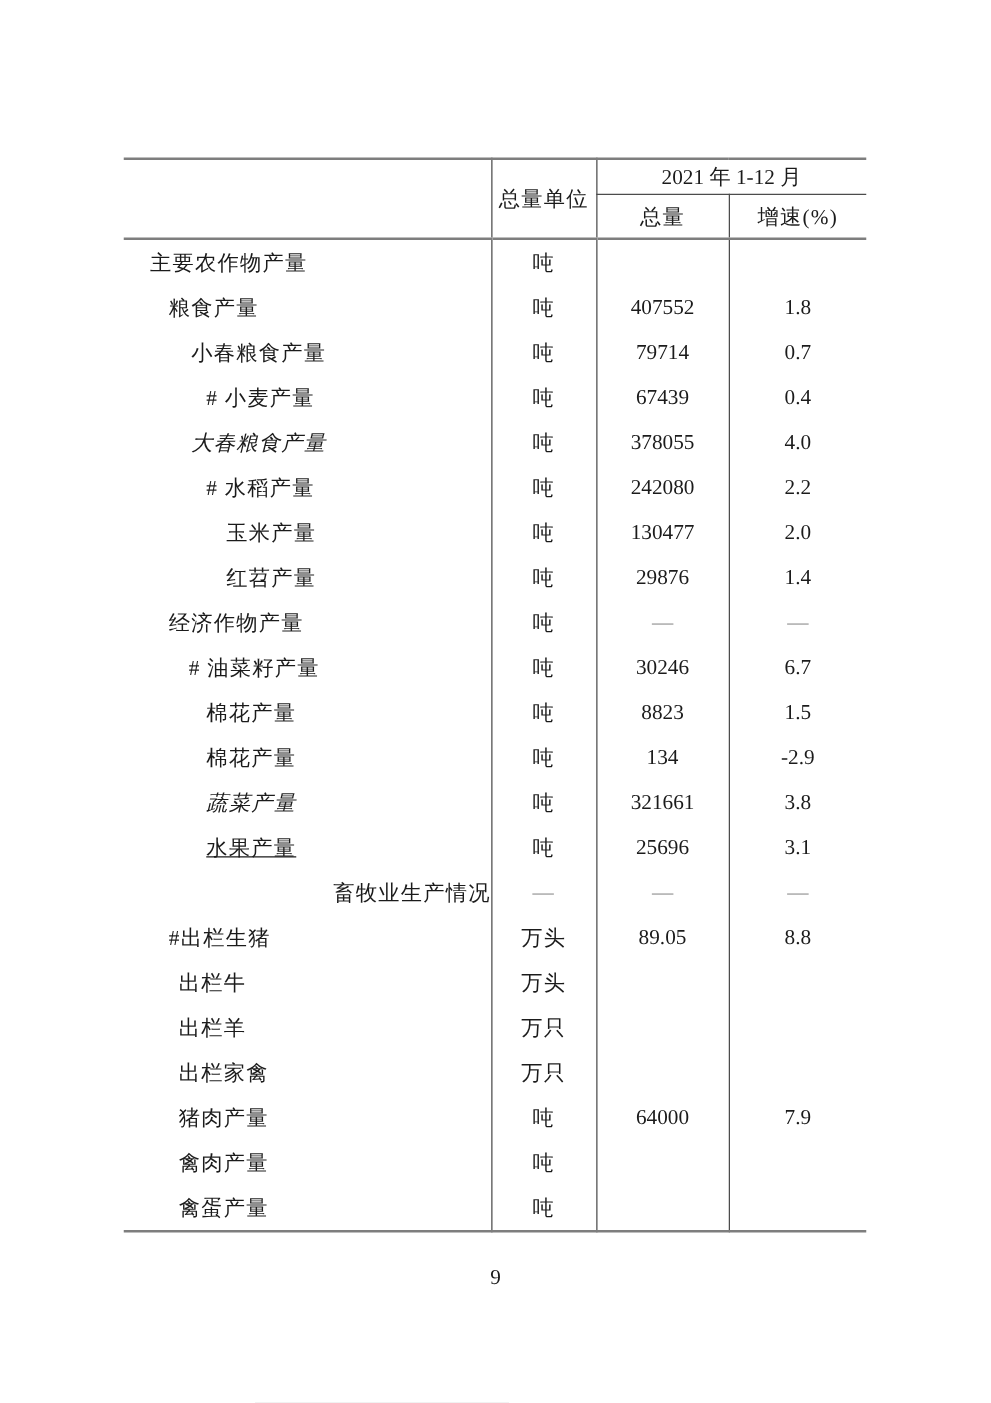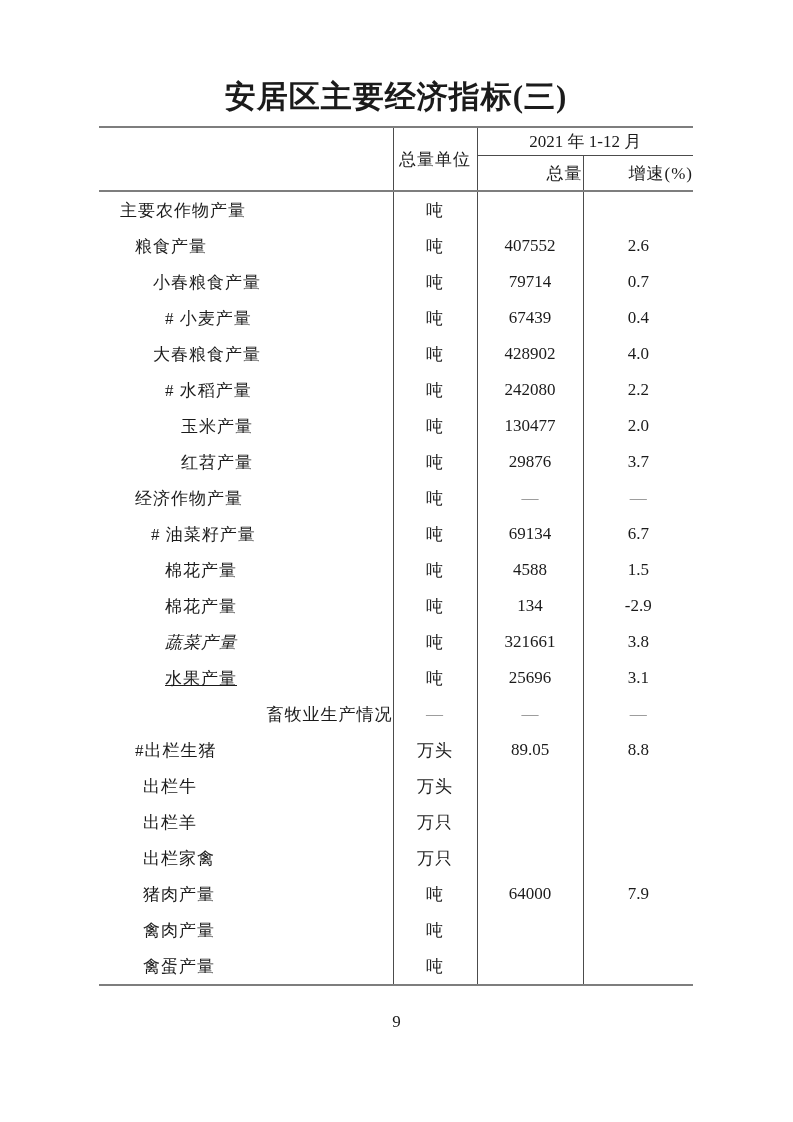--- a/index.html
+++ b/index.html
@@ -40,21 +40,21 @@
     border-bottom:2px solid var(--heavy_rule);
     font-size:17px;
   }
   col.w1{width:294px}
   col.w2{width:84px}
   col.w3{width:106px}
   col.w4{width:110px}
   th{font-weight:normal;}
   th,td{padding:0;vertical-align:middle;}
   thead tr.h1 th{height:27px;}
-  thead tr.h2 th{height:34px;text-align:right;}
+  thead tr.h2 th{height:34px;}
   tbody td{height:36px;}
   tbody tr:first-child td{border-top:2px solid var(--heavy_rule);}
   .bl{border-left:1px solid var(--light_rule);}
   .sub{border-bottom:1px solid var(--light_rule);}
   th{text-align:center;letter-spacing:1px;}
   th.c-period{letter-spacing:0;}
   td.c-ind{text-align:left;letter-spacing:1px;white-space:nowrap;}
   td.c-unit,td.c-total,td.c-growth{text-align:center;}
   td.c-unit{letter-spacing:1px;}
   .dash{color:var(--dash);}
@@ -63,21 +63,20 @@
     top:1012px;left:0;width:793px;
     text-align:center;
     font-size:17px;
   }
 </style>
 </head>
 <body>
 
 <div class="page">
 
-  <h1 class="doc-title">安居区主要经济指标(三)</h1>
 
   <table class="stats">
     <colgroup>
       <col class="w1">
         <col class="w2">
         <col class="w3">
         <col class="w4">
     </colgroup>
     <thead>
       <tr class="h1">
@@ -94,74 +93,74 @@
         <tr>
           <td class="c-ind" style="padding-left: 21px;">主要农作物产量</td>
           <td class="c-unit bl">吨</td>
           <td class="c-total bl"></td>
           <td class="c-growth bl"></td>
         </tr>
         <tr>
           <td class="c-ind" style="padding-left: 36px;">粮食产量</td>
           <td class="c-unit bl">吨</td>
           <td class="c-total bl">407552</td>
-          <td class="c-growth bl">2.6</td>
+          <td class="c-growth bl">1.8</td>
         </tr>
         <tr>
           <td class="c-ind" style="padding-left: 54px;">小春粮食产量</td>
           <td class="c-unit bl">吨</td>
           <td class="c-total bl">79714</td>
           <td class="c-growth bl">0.7</td>
         </tr>
         <tr>
           <td class="c-ind" style="padding-left: 66px;"># 小麦产量</td>
           <td class="c-unit bl">吨</td>
           <td class="c-total bl">67439</td>
           <td class="c-growth bl">0.4</td>
         </tr>
         <tr>
-          <td class="c-ind" style="padding-left: 54px;">大春粮食产量</td>
-          <td class="c-unit bl">吨</td>
-          <td class="c-total bl">428902</td>
+          <td class="c-ind" style="padding-left: 54px; font-style: italic;">大春粮食产量</td>
+          <td class="c-unit bl">吨</td>
+          <td class="c-total bl">378055</td>
           <td class="c-growth bl">4.0</td>
         </tr>
         <tr>
           <td class="c-ind" style="padding-left: 66px;"># 水稻产量</td>
           <td class="c-unit bl">吨</td>
           <td class="c-total bl">242080</td>
           <td class="c-growth bl">2.2</td>
         </tr>
         <tr>
           <td class="c-ind" style="padding-left: 82px;">玉米产量</td>
           <td class="c-unit bl">吨</td>
           <td class="c-total bl">130477</td>
           <td class="c-growth bl">2.0</td>
         </tr>
         <tr>
           <td class="c-ind" style="padding-left: 82px;">红苕产量</td>
           <td class="c-unit bl">吨</td>
           <td class="c-total bl">29876</td>
-          <td class="c-growth bl">3.7</td>
+          <td class="c-growth bl">1.4</td>
         </tr>
         <tr>
           <td class="c-ind" style="padding-left: 36px;">经济作物产量</td>
           <td class="c-unit bl">吨</td>
           <td class="c-total bl dash">—</td>
           <td class="c-growth bl dash">—</td>
         </tr>
         <tr>
           <td class="c-ind" style="padding-left: 52px;"># 油菜籽产量</td>
           <td class="c-unit bl">吨</td>
-          <td class="c-total bl">69134</td>
+          <td class="c-total bl">30246</td>
           <td class="c-growth bl">6.7</td>
         </tr>
         <tr>
           <td class="c-ind" style="padding-left: 66px;">棉花产量</td>
           <td class="c-unit bl">吨</td>
-          <td class="c-total bl">4588</td>
+          <td class="c-total bl">8823</td>
           <td class="c-growth bl">1.5</td>
         </tr>
         <tr>
           <td class="c-ind" style="padding-left: 66px;">棉花产量</td>
           <td class="c-unit bl">吨</td>
           <td class="c-total bl">134</td>
           <td class="c-growth bl">-2.9</td>
         </tr>
         <tr>
           <td class="c-ind" style="padding-left: 66px; font-style: italic;">蔬菜产量</td>

